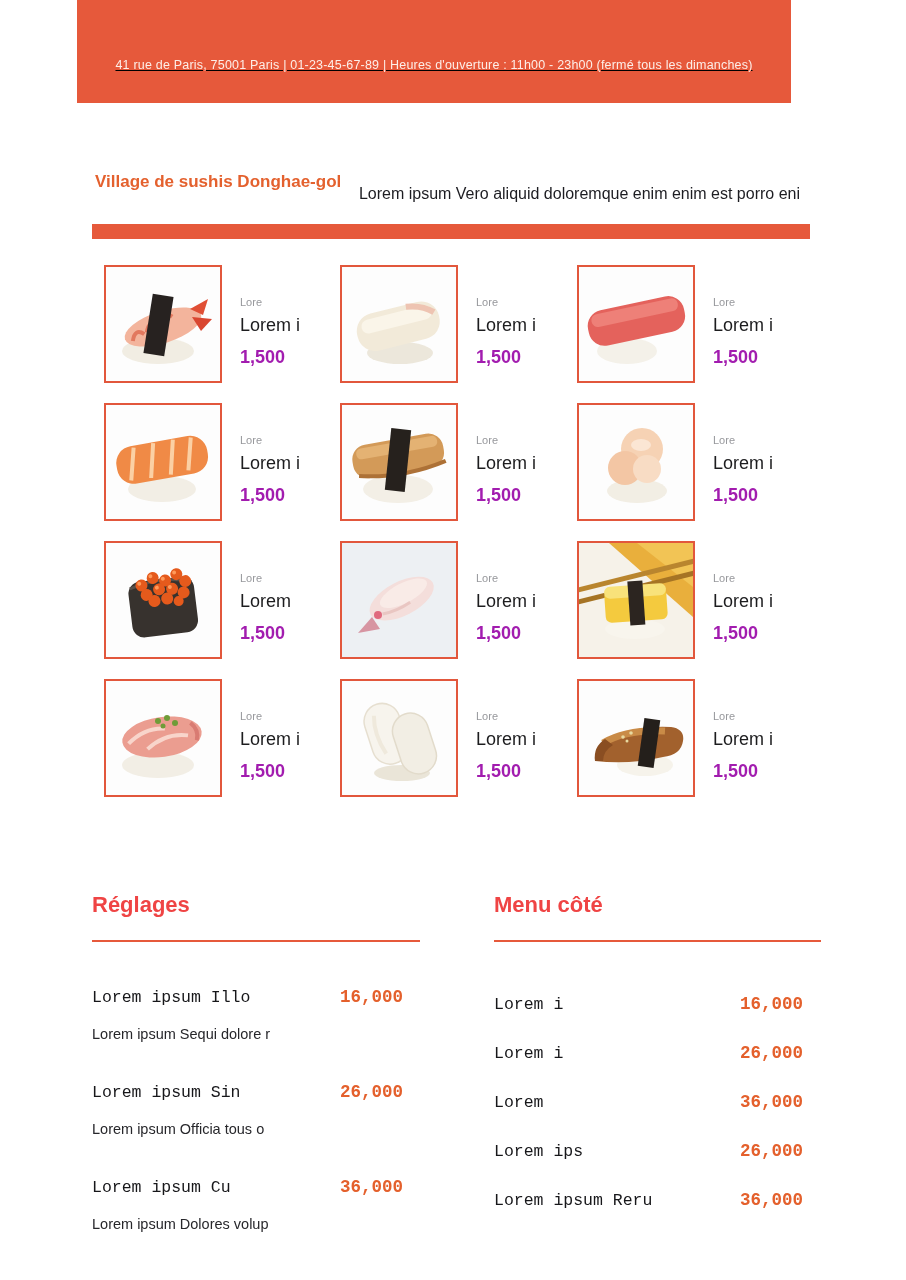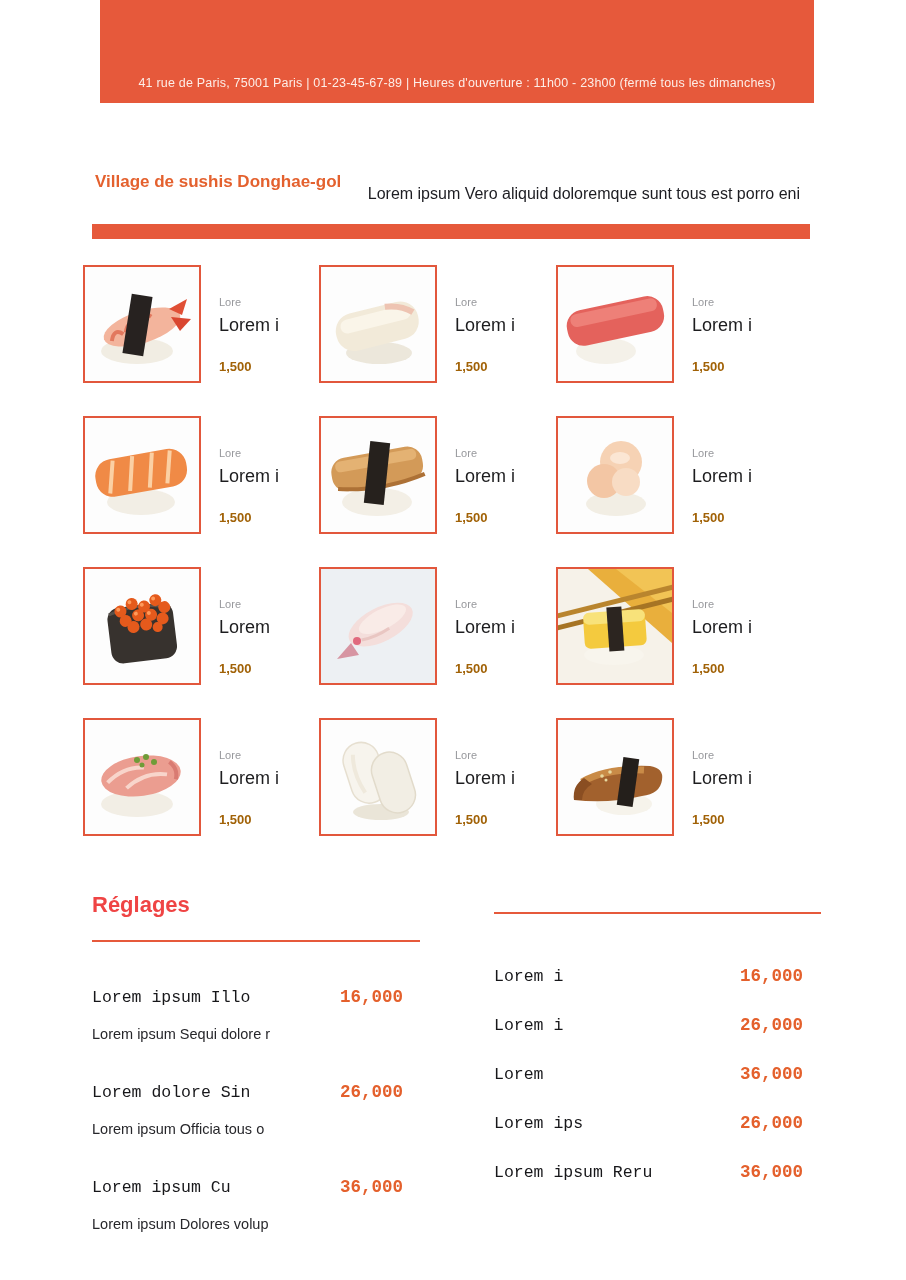--- a/index.html
+++ b/index.html
@@ -1,42 +1,42 @@
 <!DOCTYPE html>
 <html><head>
 <meta charset="utf-8">
 <style>
   * { margin:0; padding:0; box-sizing:border-box; }
   html,body { background:#ffffff; }
   body { font-family:"Liberation Sans", sans-serif; }
   .page { position:relative; width:906px; height:1280px; background:#ffffff; overflow:hidden; }
 
   
-  .banner { position:absolute; left:100px; top:0; width:714px; height:103px;
+  .banner { position:absolute; left:77px; top:0; width:714px; height:103px;
             background:#E6593B; display:flex; align-items:flex-end; justify-content:center;
-            padding-bottom:13px; }
+            padding-bottom:31px;text-decoration:underline; }
   .banner-text { font-size:12.5px; color:#fdeee8; letter-spacing:0.2px; }
 
   
   .title { position:absolute; left:95px; top:172px; font-size:17px; font-weight:bold; color:#E4612E; }
   .subtitle { position:absolute; left:92px; top:185px; width:708px; text-align:right;
               font-size:16px; color:#1d1d22; }
   .bar { position:absolute; left:92px; top:224px; width:718px; height:15px; background:#E6593B; }
 
   
-  .grid { position:absolute; left:83px; top:265px; width:722px; display:grid;
-          grid-template-columns:236px 237px 249px; row-gap:33px; }
+  .grid { position:absolute; left:104px; top:265px; width:722px; display:grid;
+          grid-template-columns:236px 237px 249px; row-gap:20px; }
   .cell { display:flex; height:118px; }
   .photo { width:118px; height:118px; flex:none; border:2px solid #E2573C; background:#fdfdfd; overflow:hidden; }
   .photo--cool { background:#edf0f3; }
   .photo svg { display:block; width:114px; height:114px; }
   .info { margin-left:18px; padding-top:30px; }
   .cat { font-size:11px; color:#97989c; line-height:14px; }
   .iname { font-size:18px; color:#1d1d1f; line-height:22px; margin-top:5px; }
-  .iprice { font-size:13px; font-weight:bold; color:#a16207; line-height:22px; margin-top:20px; }
+  .iprice { font-size:18px; font-weight:bold; color:#a21caf; line-height:22px; margin-top:10px; }
 
   
   .section { position:absolute; top:891px; }
   .section-left { left:92px; width:328px; }
   .section-right { left:494px; width:327px; }
   .sec-heading { font-size:22px; line-height:28px; font-weight:bold; color:#ef4444; }
   .sec-divider { height:2px; background:#E6593B; margin-top:21px; }
   .section-left .sec-items { margin-top:32px; }
   .section-right .sec-items { margin-top:39px; }
   .mrow { display:flex; justify-content:space-between; align-items:baseline;font-family:Liberation Mono, monospace; }
@@ -51,21 +51,21 @@
 </head>
 <body>
 
 <div class="page">
 
   <header class="banner">
     <div class="banner-text">41 rue de Paris, 75001 Paris | 01-23-45-67-89 | Heures d'ouverture : 11h00 - 23h00 (fermé tous les dimanches)</div>
   </header>
 
   <h1 class="title">Village de sushis Donghae-gol</h1>
-  <div class="subtitle">Lorem ipsum Vero aliquid doloremque sunt tous est porro eni</div>
+  <div class="subtitle">Lorem ipsum Vero aliquid doloremque enim enim est porro eni</div>
   <div class="bar"></div>
 
   <div class="grid">
 
     <div class="cell">
       <div class="photo">
         <svg viewBox="0 0 114 114">
           <ellipse cx="52" cy="84" rx="36" ry="13" fill="#f1ede3"></ellipse>
           <g transform="rotate(-18 57 60)">
             <ellipse cx="57" cy="60" rx="40" ry="16" fill="#f3b49c"></ellipse>
@@ -323,36 +323,37 @@
     <div class="sec-items">
       <div class="mitem">
         <div class="mrow">
           <span class="mname">Lorem ipsum Illo</span>
           <span class="mprice">16,000</span>
         </div>
         <div class="mdesc">Lorem ipsum Sequi dolore r</div>
       </div>
       <div class="mitem">
         <div class="mrow">
-          <span class="mname">Lorem dolore Sin</span>
+          <span class="mname">Lorem ipsum Sin</span>
           <span class="mprice">26,000</span>
         </div>
         <div class="mdesc">Lorem ipsum Officia tous o</div>
       </div>
       <div class="mitem">
         <div class="mrow">
           <span class="mname">Lorem ipsum Cu</span>
           <span class="mprice">36,000</span>
         </div>
         <div class="mdesc">Lorem ipsum Dolores volup</div>
       </div>
     </div>
   </section>
 
   <section class="section section-right">
+    <h2 class="sec-heading">Menu côté</h2>
     <div class="sec-divider"></div>
     <div class="sec-items">
       <div class="mrow">
         <span class="mname">Lorem i</span>
         <span class="mprice">16,000</span>
       </div>
       <div class="mrow">
         <span class="mname">Lorem i</span>
         <span class="mprice">26,000</span>
       </div>

